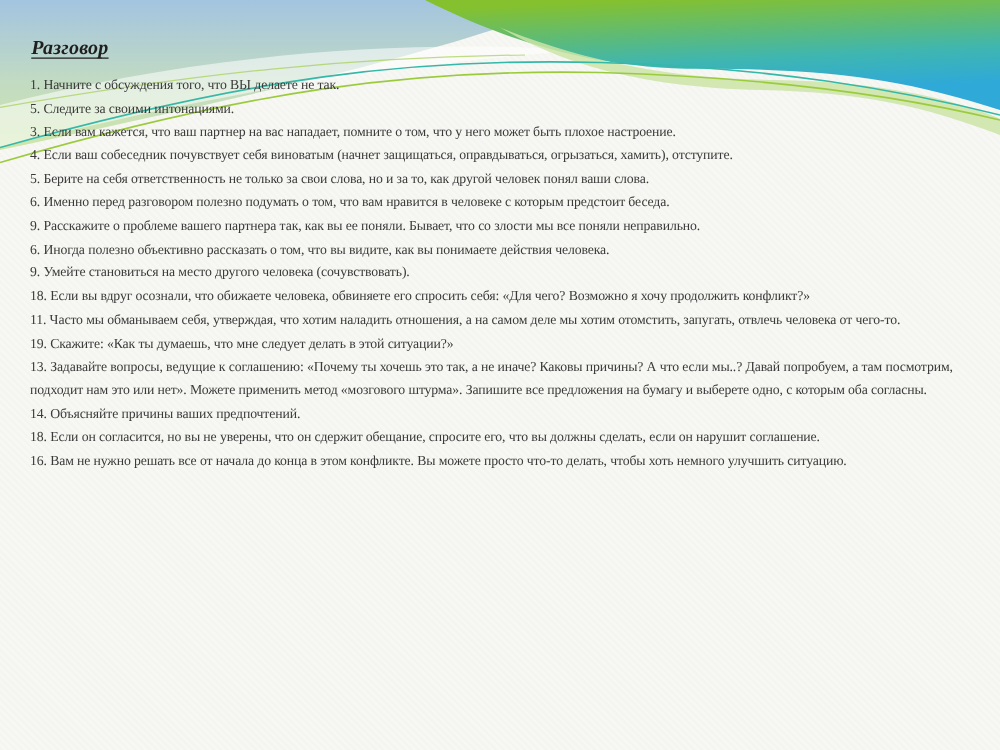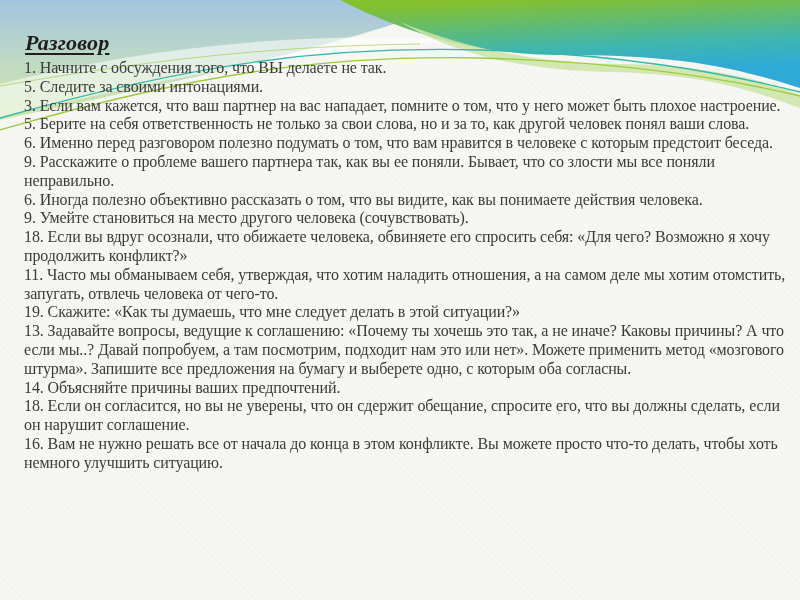--- a/index.html
+++ b/index.html
@@ -5,27 +5,27 @@
   html,body { margin:0; padding:0; background:#e9e9e9; }
   .slide {
     position:relative; width:800px; height:600px; overflow:hidden;
     background:#f7f7f3;
     background-image: repeating-linear-gradient(45deg, rgba(0,0,0,0.012) 0 2px, rgba(255,255,255,0) 2px 4px);
     font-family:"Liberation Serif","DejaVu Serif",serif;
   }
   .header-art { position:absolute; top:0; left:0; display:block; }
   .slide-title {
     position:absolute; left:25px; top:30px;
-    font-size:22px; font-weight:bold; font-style:italic;
+    font-size:16px; font-weight:bold; font-style:italic;
     text-decoration:underline; text-underline-offset:3px;
     color:#1f1f1f; letter-spacing:0.2px;
   }
   .slide-body {
     position:absolute; left:24px; top:59px; width:766px;
-    font-size:16px; line-height:18.8px; color:#3a3a3a;
+    font-size:11px; line-height:18.8px; color:#3a3a3a;
     letter-spacing:-0.1px;
   }
   .list-item { margin:0; }
 </style>
 </head>
 <body>
 
 <div class="slide">
 
   <svg class="header-art" width="800" height="150" viewBox="0 0 800 150" aria-hidden="true">
@@ -56,20 +56,21 @@
 
     <path d="M0,86 C160,58 280,46 420,44" fill="none" stroke="#A5CE52" stroke-width="1" opacity="0.7"></path>
   </svg>
 
   <div class="slide-title">Разговор</div>
 
   <div class="slide-body">
     <div class="list-item">1. Начните с обсуждения того, что ВЫ делаете не так.</div>
     <div class="list-item">5. Следите за своими интонациями.</div>
     <div class="list-item">3. Если вам кажется, что ваш партнер на вас нападает, помните о том, что у него может быть плохое настроение.</div>
+    <div class="list-item">4. Если ваш собеседник почувствует себя виноватым (начнет защищаться, оправдываться, огрызаться, хамить), отступите.</div>
     <div class="list-item">5. Берите на себя ответственность не только за свои слова, но и за то, как другой человек понял ваши слова.</div>
     <div class="list-item">6. Именно перед разговором полезно подумать о том, что вам нравится в человеке с которым предстоит беседа.</div>
     <div class="list-item">9. Расскажите о проблеме вашего партнера так, как вы ее поняли. Бывает, что со злости мы все поняли неправильно.</div>
     <div class="list-item">6. Иногда полезно объективно рассказать о том, что вы видите, как вы понимаете действия человека.</div>
     <div class="list-item">9. Умейте становиться на место другого человека (сочувствовать).</div>
     <div class="list-item">18. Если вы вдруг осознали, что обижаете человека, обвиняете его спросить себя: «Для чего? Возможно я хочу продолжить конфликт?»</div>
     <div class="list-item">11. Часто мы обманываем себя, утверждая, что хотим наладить отношения, а на самом деле мы хотим отомстить, запугать, отвлечь человека от чего-то.</div>
     <div class="list-item">19. Скажите: «Как ты думаешь, что мне следует делать в этой ситуации?»</div>
     <div class="list-item">13. Задавайте вопросы, ведущие к соглашению: «Почему ты хочешь это так, а не иначе? Каковы причины? А что если мы..? Давай попробуем, а там посмотрим, подходит нам это или нет». Можете применить метод «мозгового штурма». Запишите все предложения на бумагу и выберете одно, с которым оба согласны.</div>
     <div class="list-item">14. Объясняйте причины ваших предпочтений.</div>

